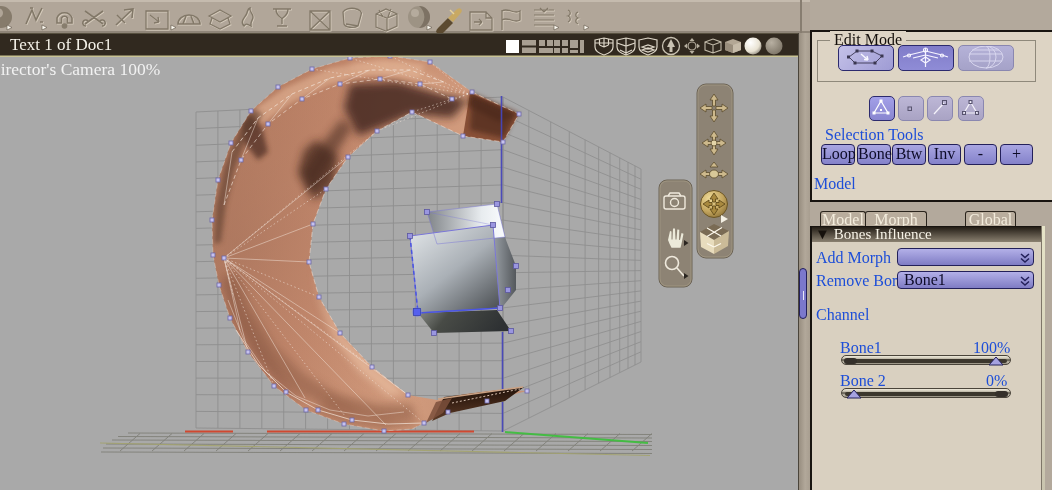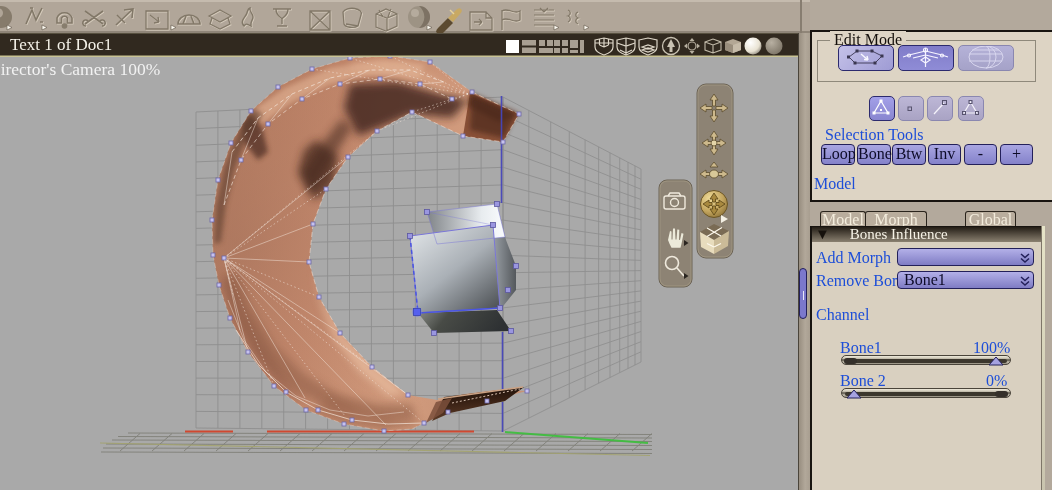--- a/index.html
+++ b/index.html
@@ -449,21 +449,21 @@
     </div>
     <div class="plabel" style="left:2px;top:143px">Model</div>
   </div>
   <div id="tabs">
     <div class="tab" style="left:10px;width:46px">Model</div>
     <div class="tab" style="left:55px;width:62px">Morph</div>
     <div class="tab active" style="left:106px;width:45px">Bones</div>
     <div class="tab" style="left:155px;width:51px">Global</div>
   </div>
   <div id="props">
-    <div id="phead"><span style="margin-left:3px;color:#16110c">▼</span><span style="color:#f6f2e6;margin-left:20px">Bones Influence</span></div>
+    <div id="phead"><span style="margin-left:3px;color:#16110c">▼</span><span style="color:#f6f2e6;margin-left:4px">Bones Influence</span></div>
     <div class="plabel" style="left:4px;top:22px">Add Morph</div>
     <div class="dropdown" style="top:21px">
           <span class="chev"><svg width="10" height="12">
               <path d="M1 2 l4 3.5 4 -3.5 M1 6.5 l4 3.5 4 -3.5" stroke="#23205a" stroke-width="1.5" fill="none"></path>
             </svg></span>
         </div>
     <div class="plabel" style="left:4px;top:45px">Remove Bor</div>
     <div class="dropdown" style="top:44px">Bone1<span class="chev"><svg width="10" height="12">
               <path d="M1 2 l4 3.5 4 -3.5 M1 6.5 l4 3.5 4 -3.5" stroke="#23205a" stroke-width="1.5" fill="none"></path>
             </svg></span></div>

